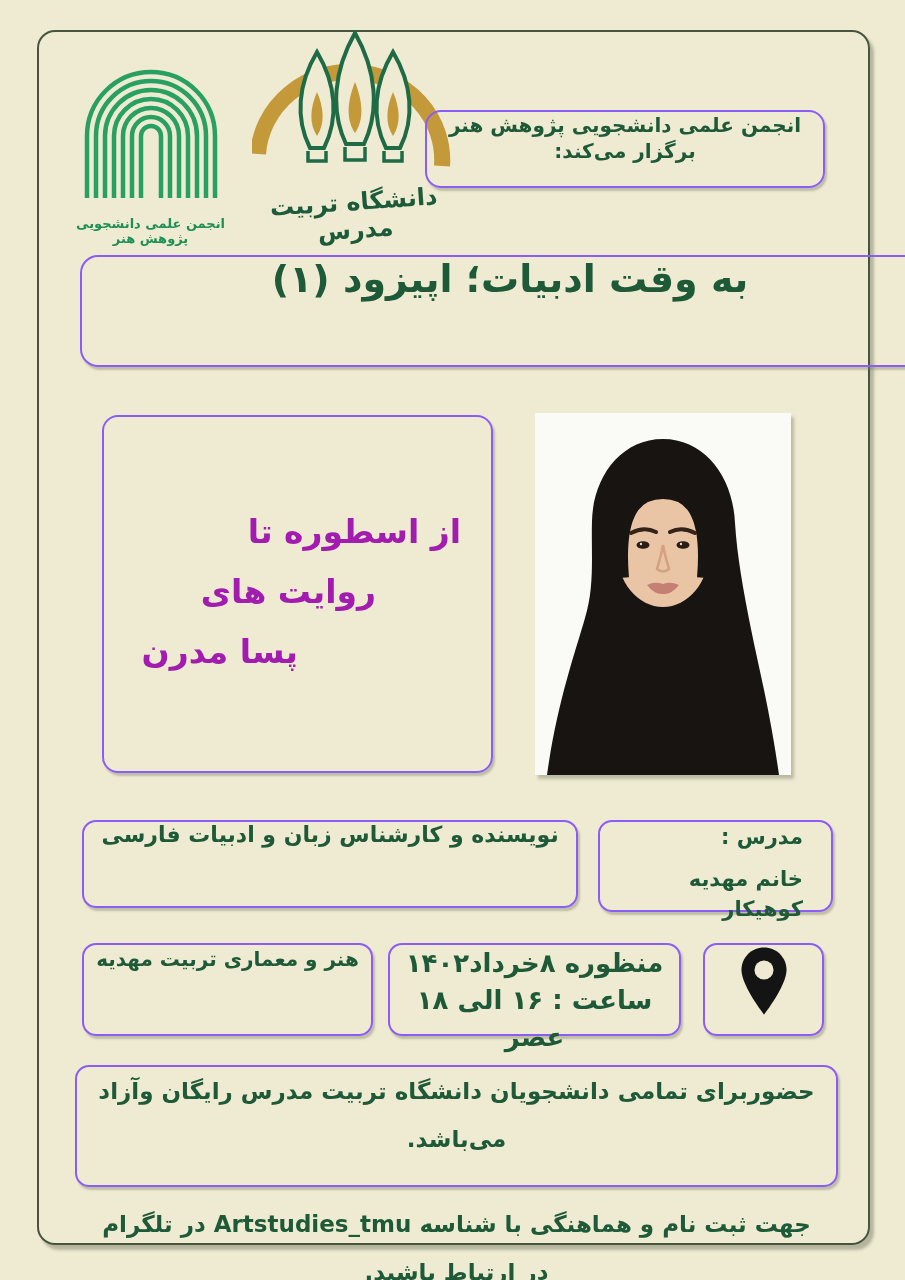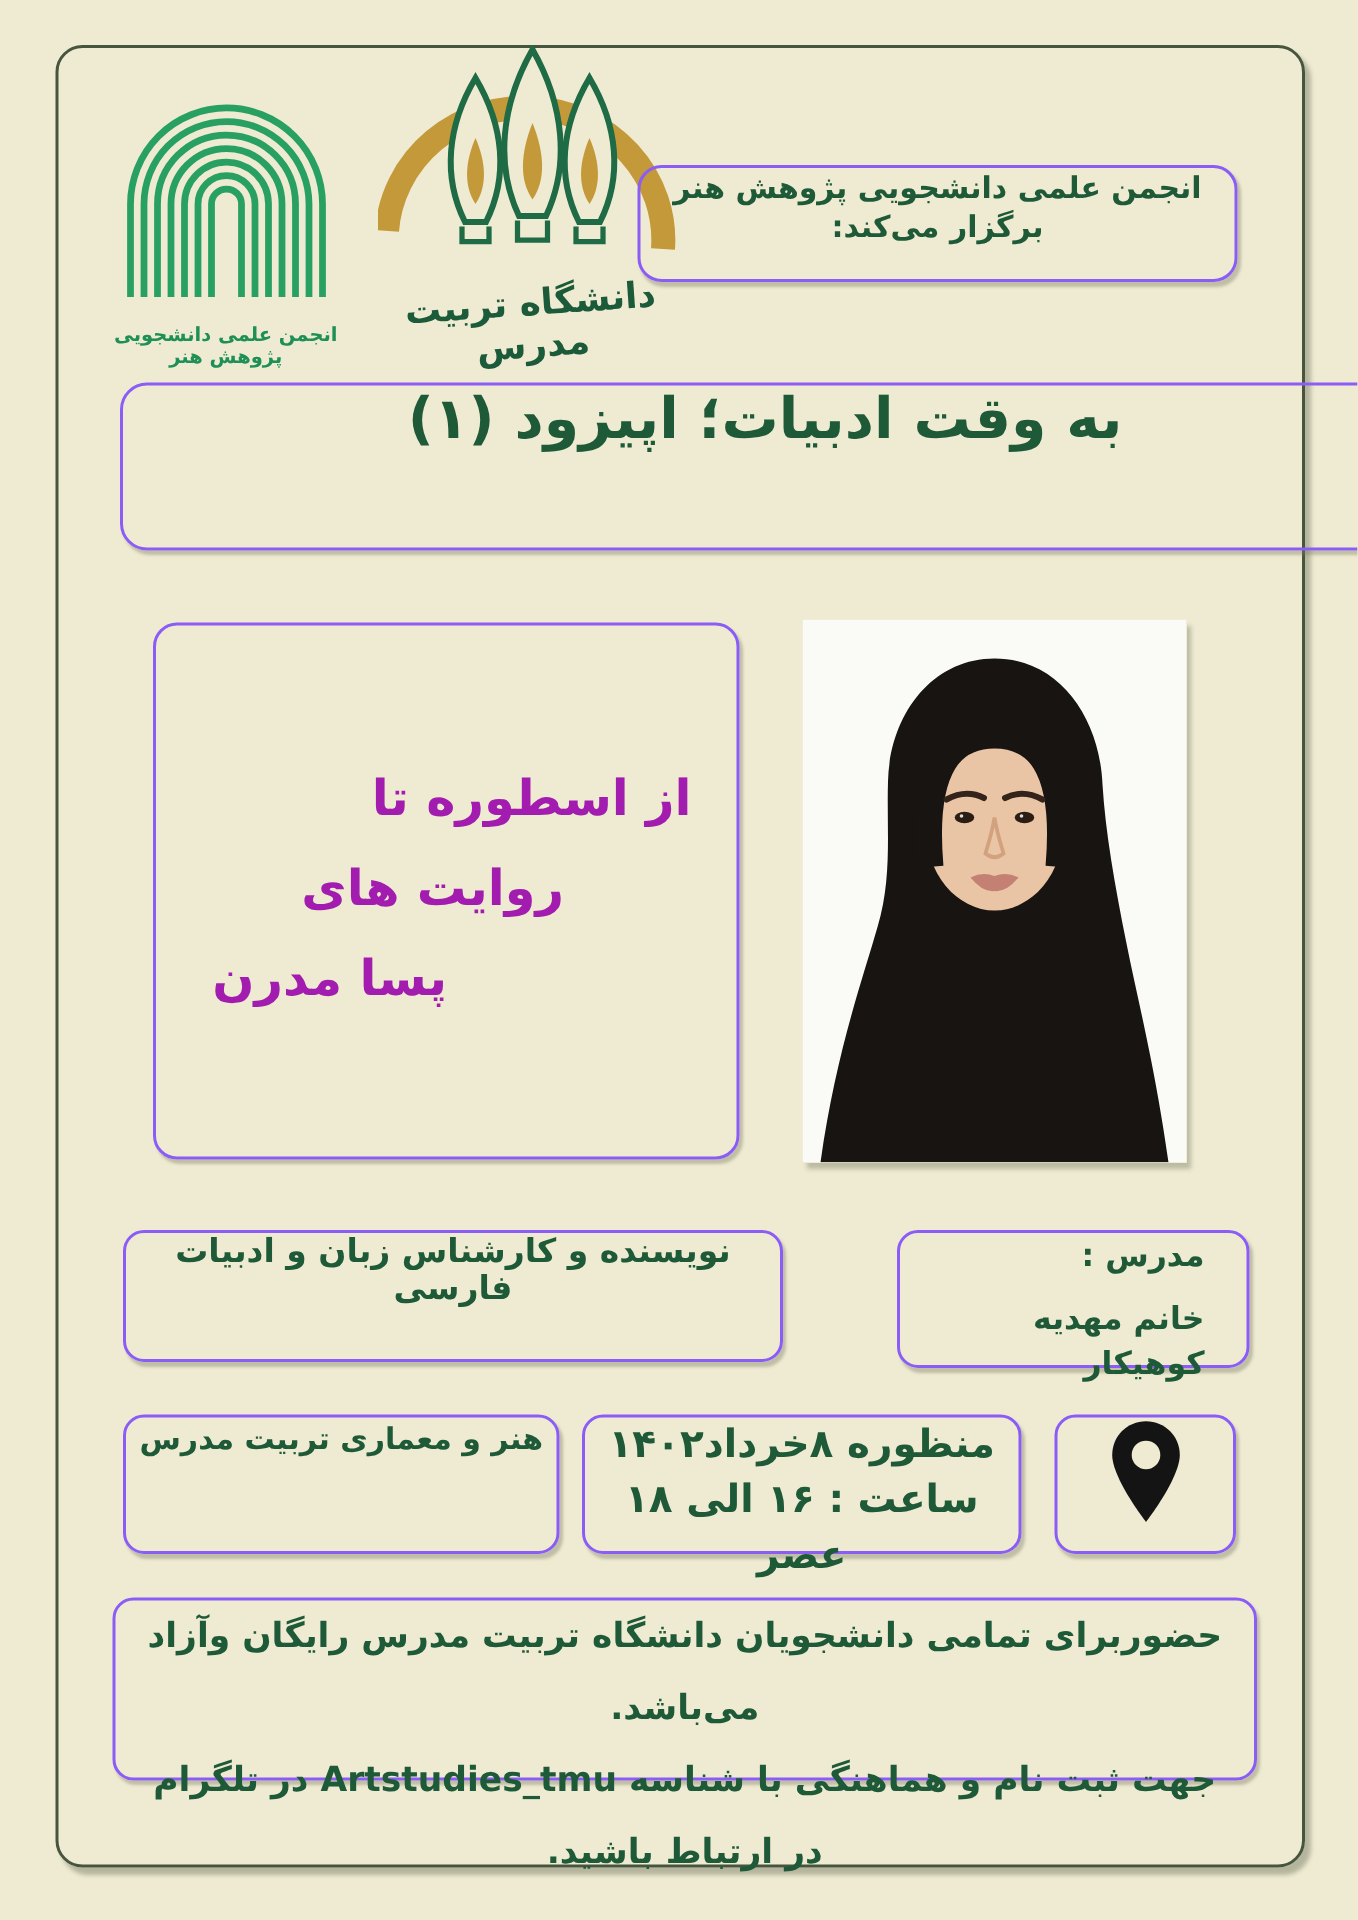--- a/index.html
+++ b/index.html
@@ -26,28 +26,28 @@
   .topic-line.l2{right:115px;top:155px;}
   .topic-line.l3{right:193px;top:215px;}
 
   .photo{position:absolute;left:535px;top:413px;width:256px;height:362px;overflow:hidden;
          box-shadow:3px 4px 3px rgba(110,115,95,.4);}
 
   .name-box{left:598px;top:820px;width:235px;height:92px;font-size:21px;line-height:30px;
             align-items:flex-start;padding:0 28px;text-align:right;gap:12px;}
   .name-box > div{width:100%;}
 
-  .cred-box{left:82px;top:820px;width:440px;height:88px;font-size:22px;padding:0 10px;}
+  .cred-box{left:82px;top:820px;width:496px;height:88px;font-size:22px;padding:0 10px;}
 
   .pin-box{left:703px;top:943px;width:121px;height:93px;}
   .date-box{left:388px;top:943px;width:293px;height:93px;font-size:26px;line-height:37px;}
   .class-box{left:82px;top:943px;width:291px;height:93px;font-size:20px;line-height:29px;}
 
   .footer-box{left:75px;top:1065px;width:763px;height:122px;font-size:23px;line-height:48px;
-              padding:0 18px;}
+              padding:0 18px;gap:37px;}
 
   .assoc-logo{position:absolute;left:58px;top:66px;width:185px;text-align:center;}
   .assoc-logo svg{display:block;margin:0 auto;}
   .assoc-caption{margin-top:16px;font-size:13px;font-weight:bold;color:#1E8F55;direction:rtl;}
 
   .uni-logo{position:absolute;left:252px;top:30px;width:205px;text-align:center;}
   .uni-caption{margin-top:2px;font-size:24px;font-weight:bold;color:#1C5B3A;direction:rtl;
                transform:rotate(-4deg);letter-spacing:-1px;}
 </style>
 </head>
@@ -138,21 +138,21 @@
       <circle cx="12" cy="11.4" r="4.4" fill="#EFEBD2"></circle>
     </svg>
   </div>
 
   <div class="gbox date-box">
     <div>منظوره ۸خرداد۱۴۰۲</div>
     <div>ساعت : ۱۶ الی ۱۸ عصر</div>
   </div>
 
   <div class="gbox class-box">
-    <div>هنر و معماری تربیت مدرس</div>
+    <div>هنر و معماری تربیت مهدیه</div>
   </div>
 
   <div class="gbox footer-box">
     <div>حضوربرای تمامی دانشجویان دانشگاه تربیت مدرس رایگان وآزاد می‌باشد.</div>
     <div>جهت ثبت نام و هماهنگی با شناسه Artstudies_tmu در تلگرام در ارتباط باشید.</div>
   </div>
 
 </div>
 
 </body></html>

